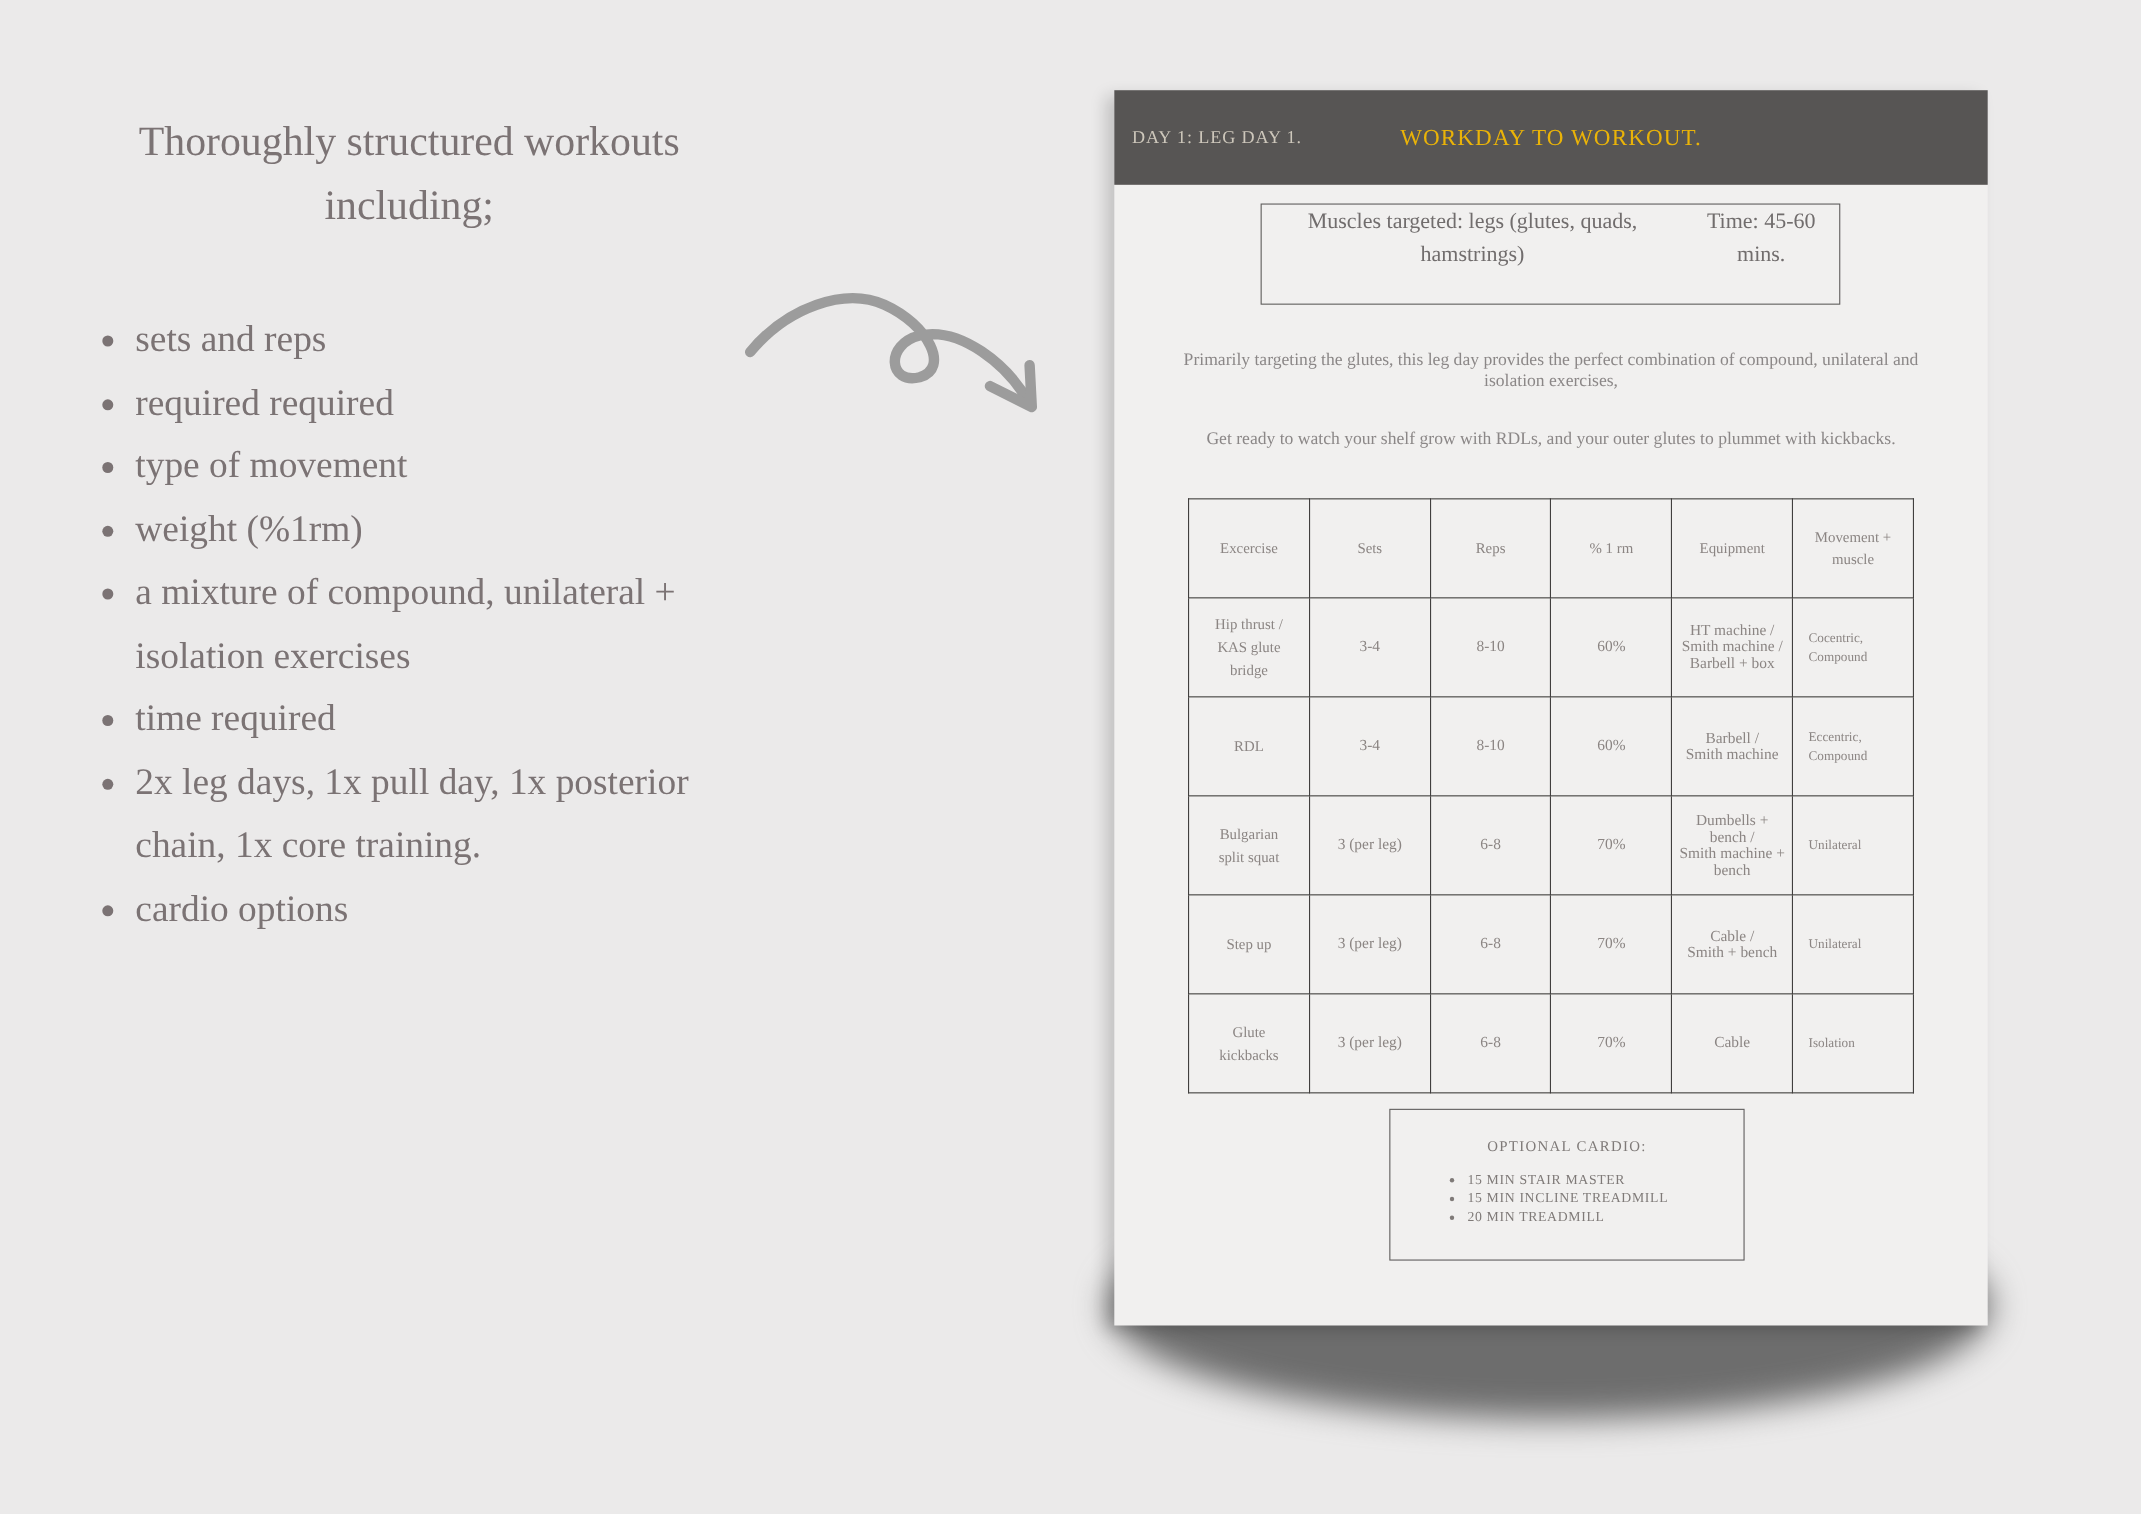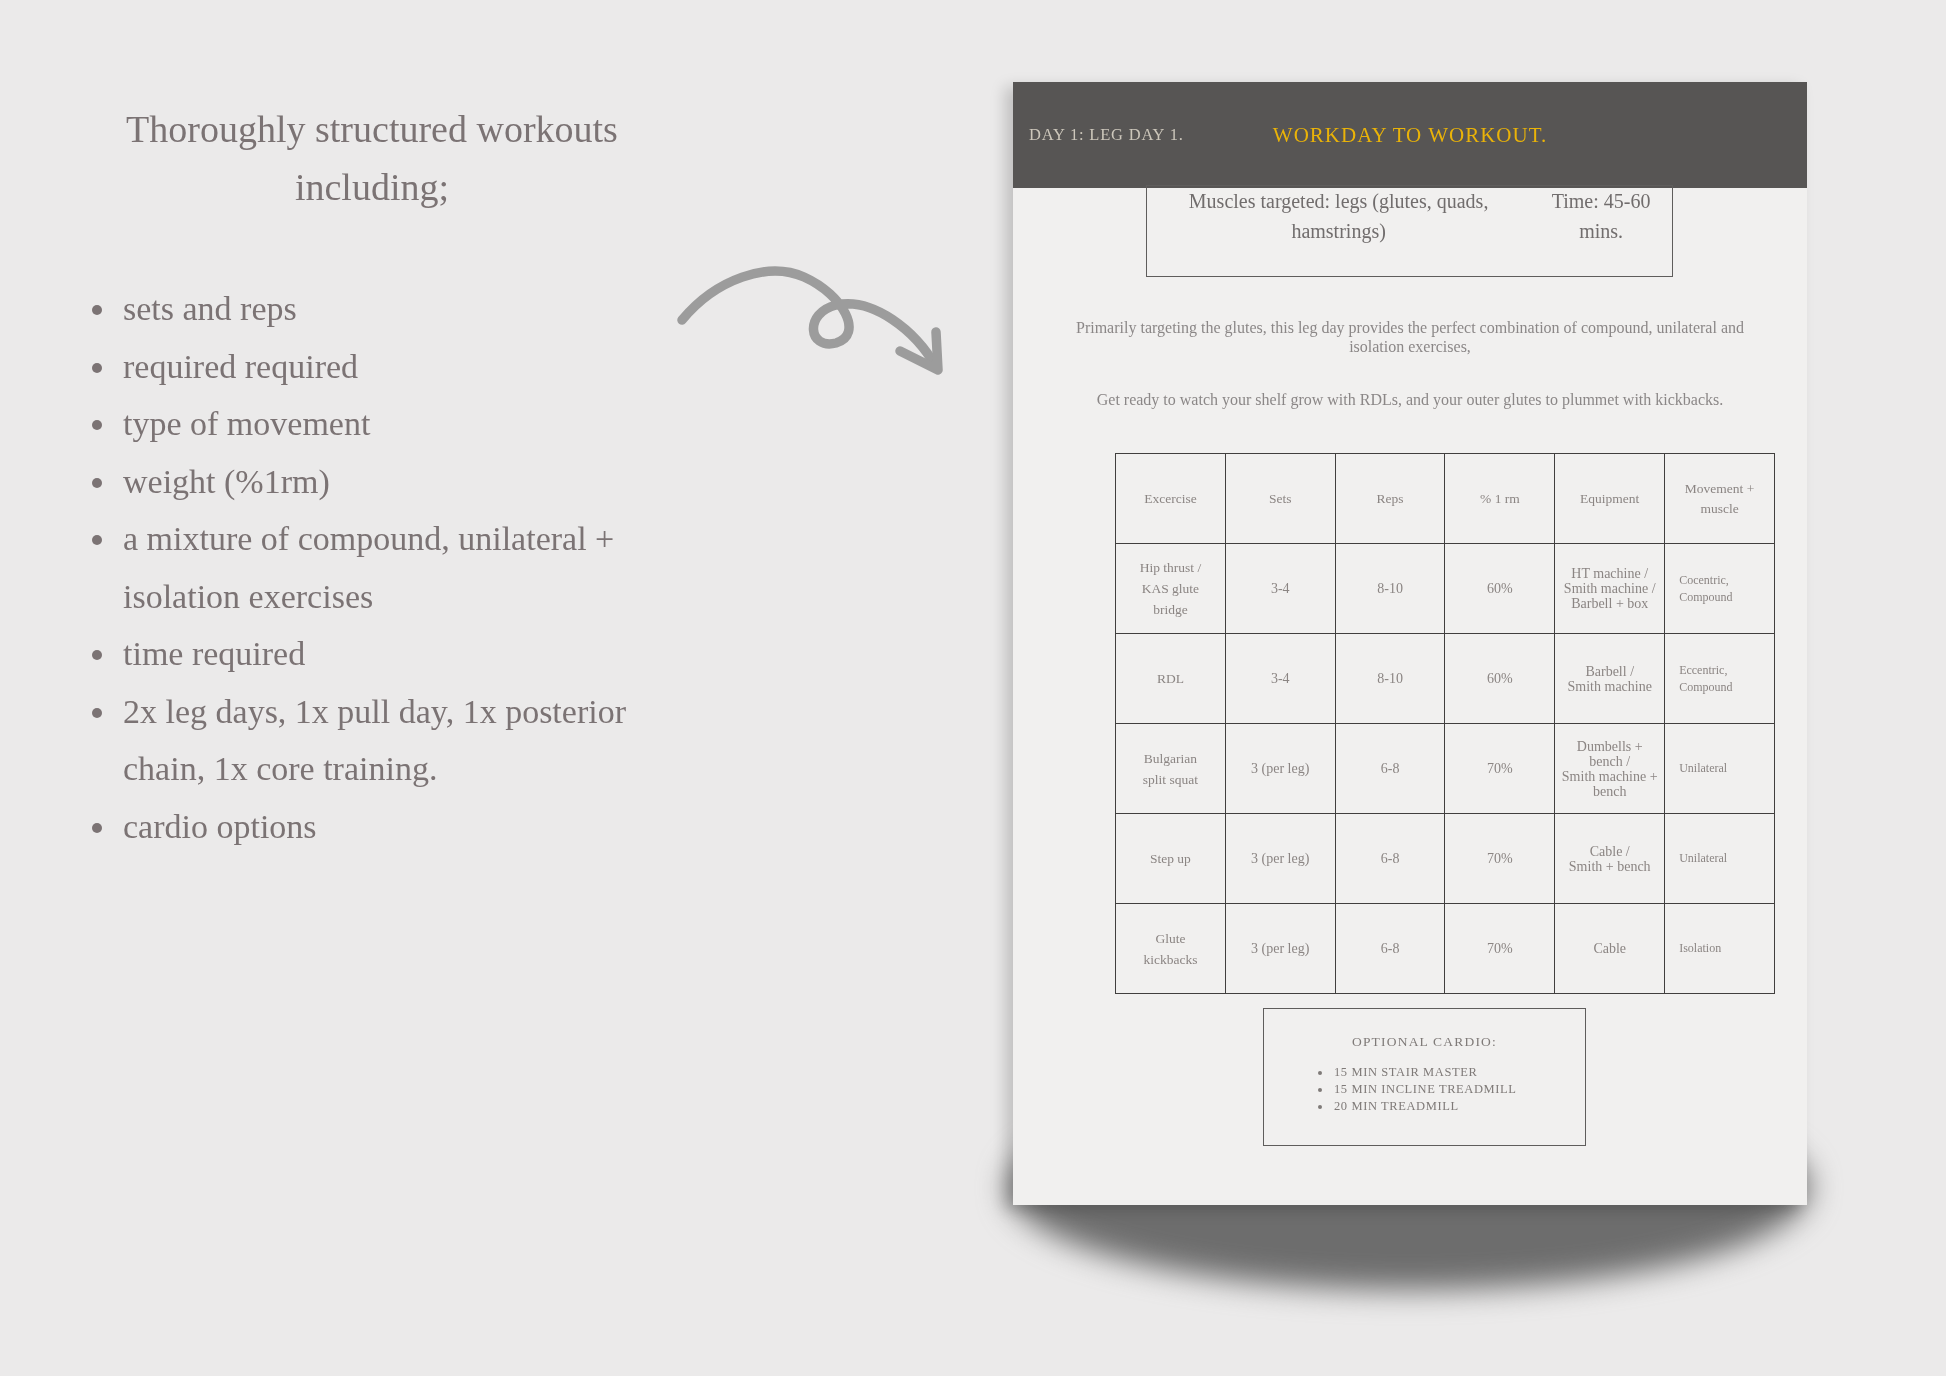--- a/index.html
+++ b/index.html
@@ -28,21 +28,21 @@
     background:#6d6d6d; border-radius:50%; filter:blur(15px); z-index:1;
   }
 
   
   .page {
     position:absolute; left:1013px; top:82px; width:794px; height:1123px;
     background:#f1f0ef; z-index:2;
     box-shadow:-8px 5px 14px rgba(0,0,0,0.18);
   }
   .page-bar {
-    position:absolute; left:0; top:0; width:100%; height:106px;
+    position:absolute; left:0; top:0; width:100%; height:86px;
     background:#575554;
   }
   .bar-day {
     position:absolute; left:16px; top:50%; transform:translateY(-50%);
     font-size:16.5px; letter-spacing:0.8px; color:#cdc7bb;
   }
   .bar-brand {
     position:absolute; left:50%; top:50%; transform:translate(-50%,-50%);
     font-size:21px; letter-spacing:1px; color:#eab308;
   }
@@ -57,21 +57,21 @@
   .intro-p {
     position:absolute; left:40px; width:714px; text-align:center;
     font-size:16px; line-height:19px; color:#8b8787;
   }
   .intro-p1 { top:220px; }
   .intro-p2 { top:292px; }
 
   
   .workout-table {
     position:absolute; left:67px; top:371px; width:660px;
-    border-collapse:collapse; table-layout:fixed; color:#8b8583;margin-left:35px;
+    border-collapse:collapse; table-layout:fixed; color:#8b8583;
   }
   .workout-table th, .workout-table td {
     border:1.4px solid #413f3e; text-align:center; vertical-align:middle;
     white-space:pre-line; font-weight:normal; padding:2px 6px; box-sizing:border-box;
   }
   .workout-table th { height:90px; font-size:13.5px; line-height:20px; }
   .workout-table td { height:90px; }
   .col-exercise  { font-size:13.5px; line-height:21px; }
   .col-num       { font-size:14px; }
   .col-equip     { font-size:14px; line-height:15px; }

